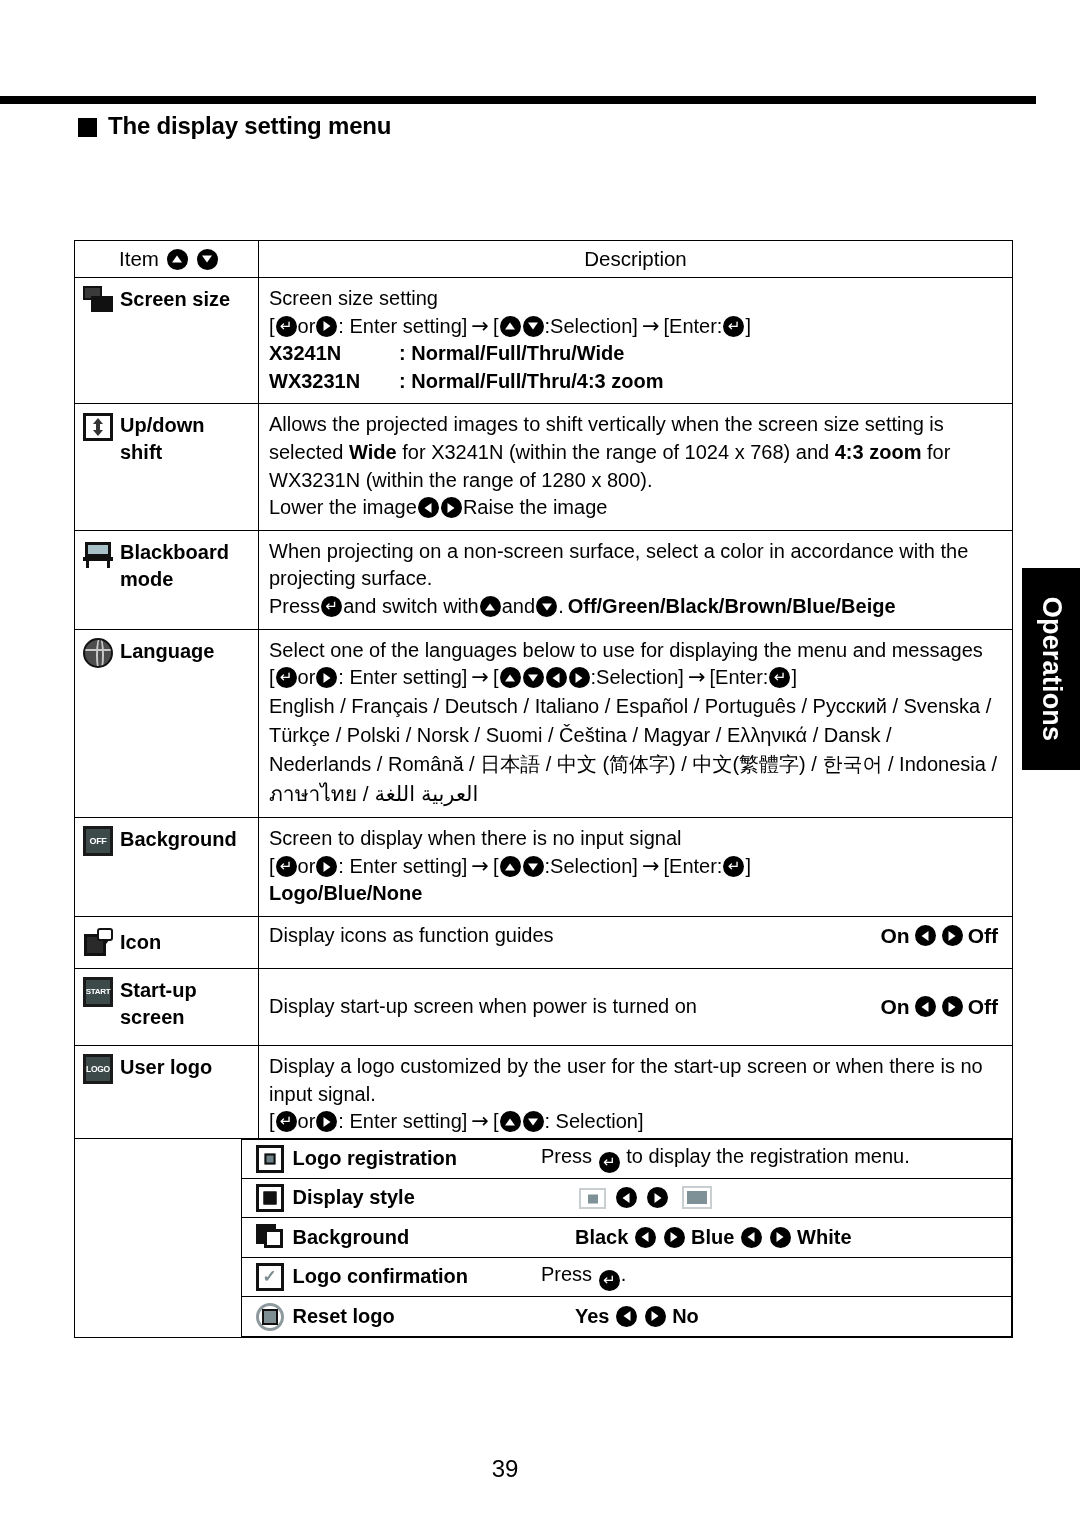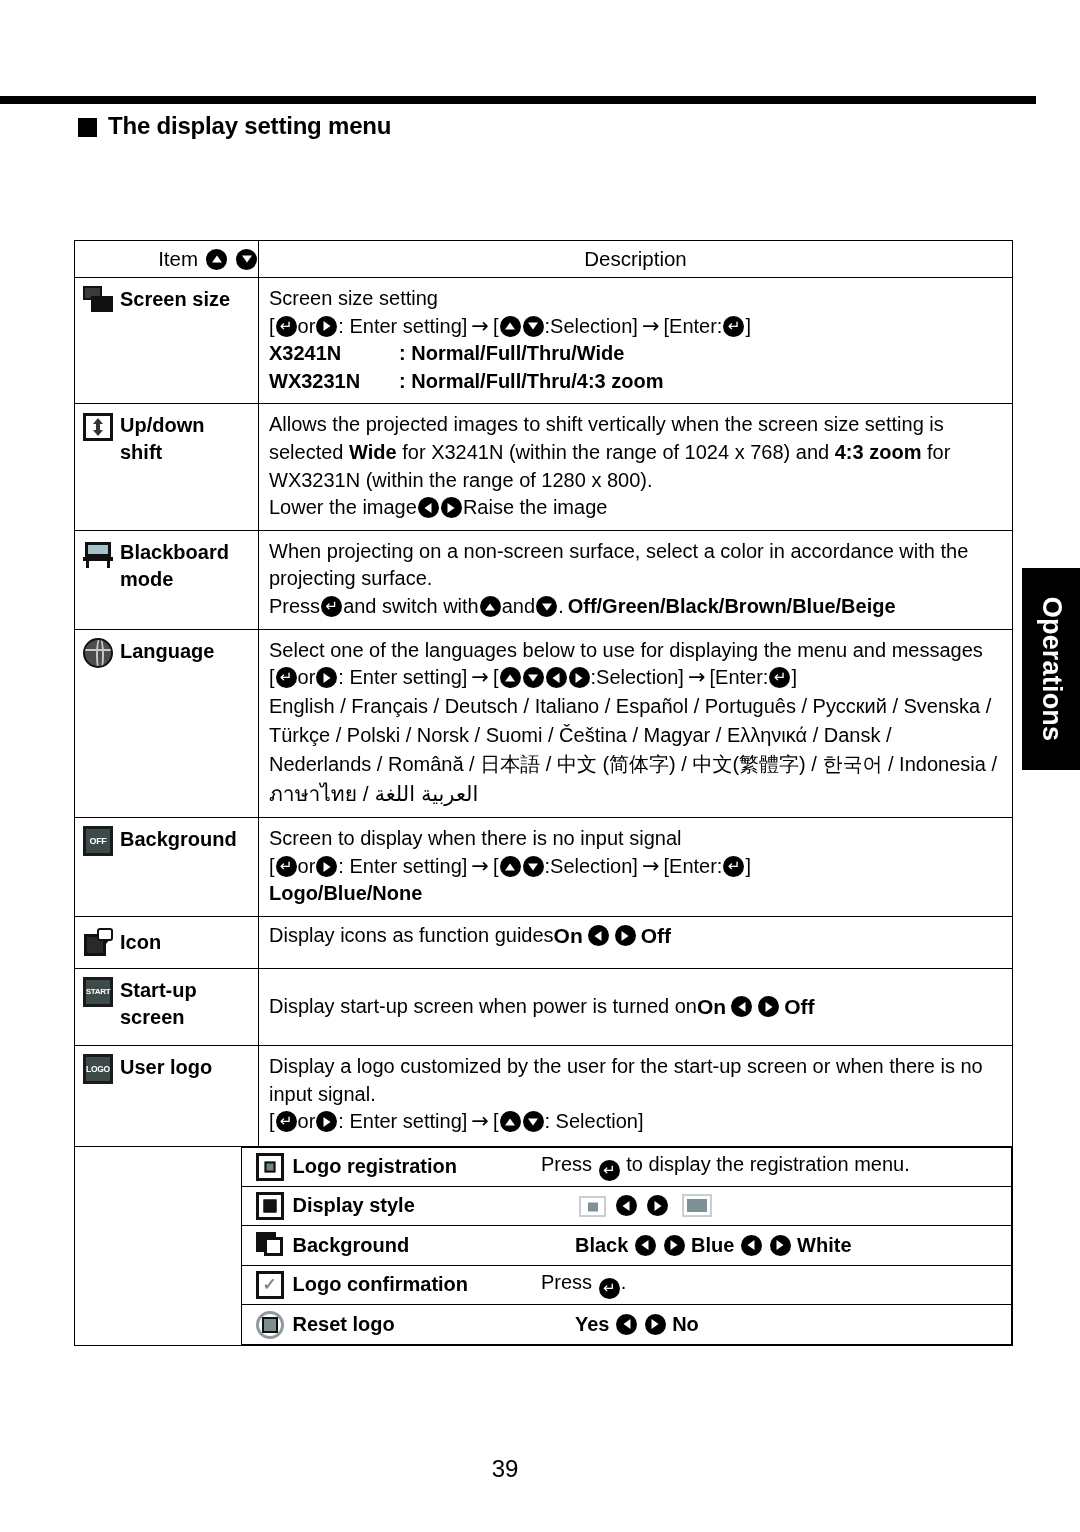--- a/index.html
+++ b/index.html
@@ -94,21 +94,21 @@
   .item-label {
     font-size: 20px;
     font-weight: bold;
     line-height: 1.35;
     padding-top: 1px;
   }
   .item-label.two-line { max-width: 115px; }
   .hdr-item-cell {
     display: flex;
     align-items: center;
-    justify-content: flex-end;
+    justify-content: flex-start;
     padding: 6px 0 6px 44px;
     gap: 7px;
     font-size: 20.5px;
   }
   .hdr-desc-cell {
     text-align: center;
     padding: 6px 0;
     font-size: 20.5px;
   }
 
@@ -119,20 +119,21 @@
     line-height: 1.38;
   }
   .desc .b { font-weight: bold; }
   .lang-list { line-height: 1.45; }
   .arrow-line { display: flex; align-items: center; flex-wrap: wrap; }
 
   
   .onoff-row {
     display: flex;
     align-items: center;
+    justify-content: space-between;
     padding: 7px 14px 8px 10px;
     font-size: 20px;
   }
   .onoff-grp {
     display: flex; align-items: center; gap: 4px;
     font-weight: bold; font-size: 21px;
     white-space: nowrap;
   }
 
   
@@ -615,21 +616,21 @@
     <td>
       <div class="item-cell">
         <div class="ico">
           <div class="ico-box"></div>
               <div class="ico-txt" style="font-size:8.5px">LOGO</div>
         </div>
         <div class="item-label">User logo</div>
       </div>
     </td>
     <td>
-      <div class="desc" style="padding-bottom:10px">
+      <div class="desc" style="padding-bottom:2px">
         <div>Display a logo customized by the user for the start-up screen or when there is no</div>
         <div>input signal.</div>
         <div class="arrow-line">
           <span>[</span>
           <span class="key key-enter">↵</span>
           <span> or </span>
           <span class="key key-right">
                 <i></i>
               </span>
           <span>: Enter setting] </span>

